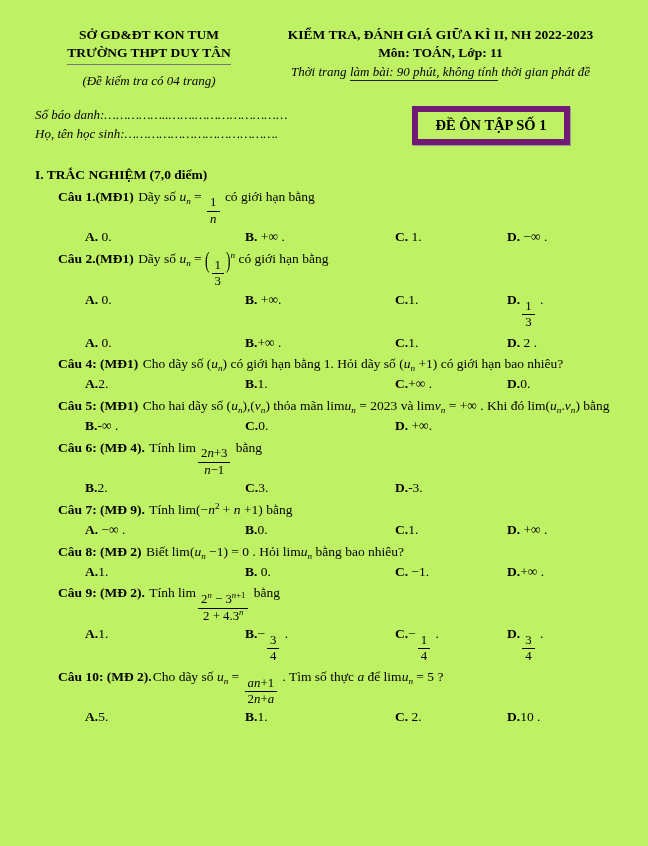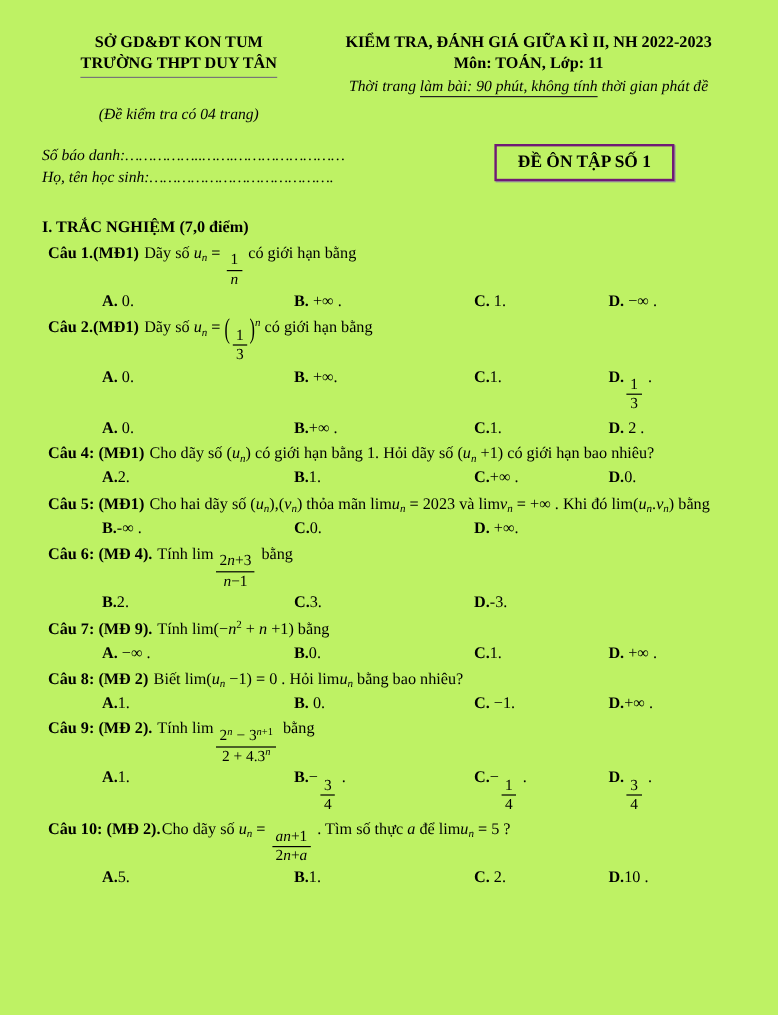--- a/index.html
+++ b/index.html
@@ -6,39 +6,39 @@
   .page{
     width:648px;height:846px;margin:0 auto;background:#bef264;
     font-family:"Liberation Serif","DejaVu Serif",serif;
     color:#000;font-size:13.5px;line-height:1.32;
     box-sizing:border-box;padding:26px 36px 0 35px;overflow:hidden;
   }
   
   header{display:flex;}
   .h-left{width:228px;text-align:center;font-weight:bold;font-size:13.5px;}
   .h-left .school{display:inline-block;border-bottom:1.5px solid #777;padding-bottom:2px;}
-  .h-left .note{font-weight:normal;font-style:italic;margin-top:21px;font-size:13px;font-family:Liberation Serif, serif;}
+  .h-left .note{font-weight:normal;font-style:italic;margin-top:7px;font-size:13px;font-family:Liberation Serif, serif;}
   .h-right{flex:1;text-align:center;font-weight:bold;font-size:13.5px;padding-left:6px;}
   .h-right .time{font-weight:normal;font-style:italic;margin-top:1px;font-size:13px;}
   .u{border-bottom:1px solid #222;padding-bottom:1px;text-align:right;}
   
   .info-wrap{position:relative;margin-top:17px;height:52px;}
   .info{font-style:italic;font-size:13px;line-height:1.45;}
   .exam-box{
     position:absolute;left:377px;top:0;width:146px;height:27px;
-    border:2px solid #701a75;box-shadow:1px 1px 0 #9a9a9a;
+    border:6px solid #701a75;box-shadow:1px 1px 0 #9a9a9a;
     display:flex;align-items:center;justify-content:center;
     font-weight:bold;font-size:14.5px;font-style:normal;
   }
   
   .section-title{font-weight:bold;margin:8px 0 4px;}
   
   .q{margin-bottom:3px;}
   .q .stem{padding-left:5px;}
-  .q .stem > b{padding-right:1px;}
+  .q .stem > b{padding-right:1px;margin-left:18px;}
   .answers{display:grid;grid-template-columns:160px 150px 112px auto;padding-left:50px;margin:2px 0 4px;}
   .opt{white-space:nowrap;}
   
   i{font-style:italic;}
   sub,sup{line-height:0;font-size:0.68em;}
   sub{vertical-align:-0.3em;}
   sup{vertical-align:0.55em;}
   .frac{display:inline-flex;flex-direction:column;align-items:center;vertical-align:-0.45em;margin:0 2px;line-height:1.05;font-size:0.95em;}
   .frac .num{padding:0 3px 1px;border-bottom:1px solid #000;}
   .frac .den{padding:1px 3px 0;}

